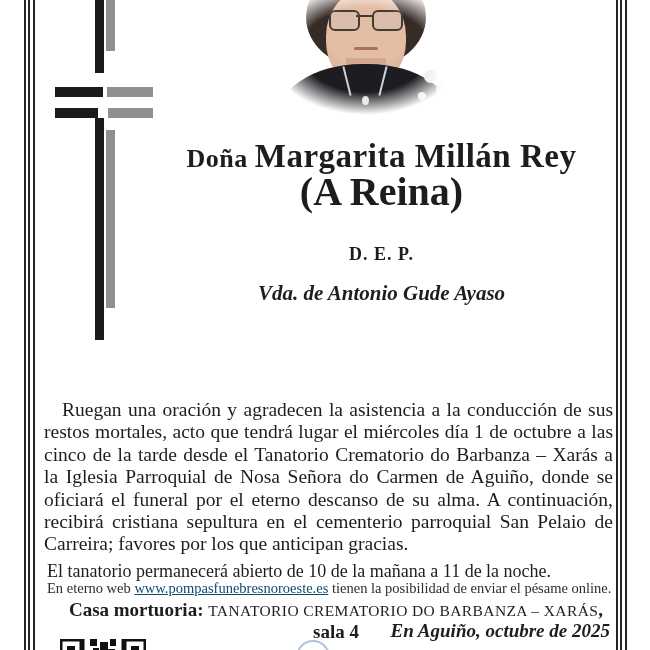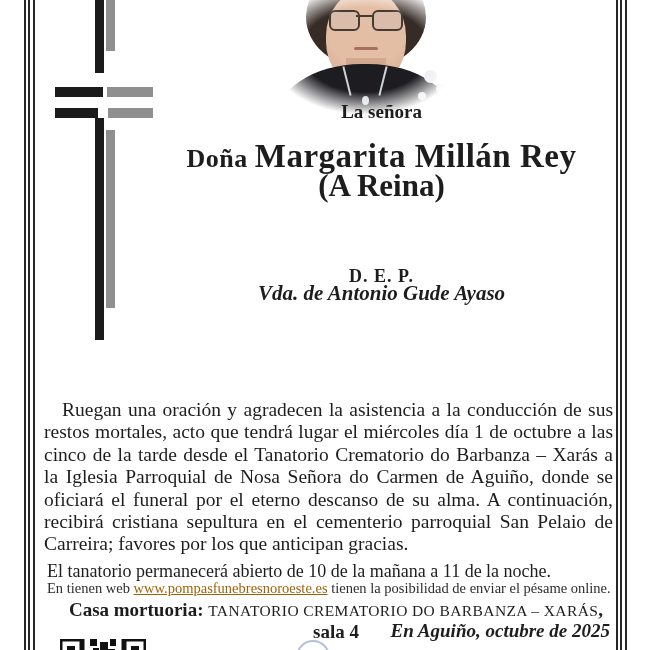--- a/index.html
+++ b/index.html
@@ -35,34 +35,34 @@
   .chain-r{left:114px;top:66px;width:2px;height:30px;background:#cdd2d8;transform:rotate(14deg);}
   .pendant{left:94px;top:96px;width:7px;height:9px;border-radius:50%;background:#d8dde2;}
   .vignette{left:-20px;top:-10px;width:235px;height:150px;
     background:radial-gradient(ellipse 52% 54% at 50% 40%,rgba(255,255,255,0) 52%,#fff 80%);}
 
   
   .hdr{position:absolute;left:145px;right:32px;text-align:center;}
   .t-pre{top:101px;font-size:19px;font-weight:700;}
   .t-name{top:126px;font-size:33px;font-weight:700;letter-spacing:.5px;line-height:60px;}
   .t-name .hono{font-size:26px;}
-  .t-alias{top:168px;font-size:31px;font-weight:700;}
+  .t-alias{top:168px;font-size:40px;font-weight:700;}
   .t-death1{top:206px;font-size:21px;}
   .t-death2{top:232px;font-size:21px;}
-  .t-dep{top:266px;font-size:18px;font-weight:700;letter-spacing:1px;font-family:Liberation Serif, serif;}
+  .t-dep{top:244px;font-size:18px;font-weight:700;letter-spacing:1px;font-family:Liberation Serif, serif;}
   .t-widow{top:281px;font-size:21px;font-weight:700;font-style:italic;}
 
   .family{position:absolute;left:160px;right:36px;top:306px;
     font-size:20px;font-weight:700;font-style:italic;line-height:21.6px;
     text-align:justify;text-indent:32px;}
   .announce{position:absolute;left:44px;right:37px;top:399px;
     font-size:19.5px;line-height:22.4px;text-align:justify;text-indent:18px;}
   .rb{font-weight:400;}
   .ru{text-decoration:underline;}
-  .rlink{color:#a16207;}
+  .rlink{color:#0c4a6e;}
 
   .hours{position:absolute;left:47px;right:37px;top:561px;font-size:18px;font-weight:400;}
   .webline{position:absolute;left:47px;right:37px;top:580px;font-size:14.5px;color:#2c2c2c;}
   .mortuary{position:absolute;left:60px;right:38px;top:599px;text-align:center;font-size:19px;}
   .mortuary .label{font-weight:700;}
   .mortuary .venue{font-size:15.5px;letter-spacing:.4px;}
   .mortuary .room{font-weight:700;}
   .dateline{position:absolute;right:40px;top:620px;font-size:19px;font-weight:700;font-style:italic;margin-left:40px;}
 
   
@@ -100,31 +100,30 @@
     <div class="shoulders"></div>
     <div class="flower1"></div>
     <div class="flower2"></div>
     <div class="flower3"></div>
     <div class="chain-l"></div>
     <div class="chain-r"></div>
     <div class="pendant"></div>
     <div class="vignette"></div>
   </div>
 
-  <div class="hdr t-pre">La señora</div>
   <div class="hdr t-name"><span class="hono">Doña </span><span>Margarita Millán Rey</span></div>
   <div class="hdr t-alias">(A Reina)</div>
   <div class="hdr t-dep">D. E. P.</div>
   <div class="hdr t-widow">Vda. de Antonio Gude Ayaso</div>
 
 
   <div class="announce"><span>Ruegan una oración y agradecen la asistencia a la conducción de sus restos mortales, acto que tendrá lugar el </span><span class="rb">miércoles</span><span> día </span><span class="rb">1</span><span> de </span><span class="rb">octubre</span><span> a las </span><span class="rb">cinco</span><span> de la </span><span class="rb">tarde</span><span> desde el </span><span class="rb">Tanatorio Crematorio do Barbanza – Xarás</span><span> a la </span><span class="rb">Iglesia Parroquial de Nosa Señora do Carmen de Aguiño,</span><span> donde se oficiará el </span><span class="rb">funeral</span><span> por el eterno descanso de su alma. A continuación, recibirá cristiana sepultura en el </span><span class="rb">cementerio parroquial San Pelaio de Carreira</span><span>; favores por los que anticipan gracias.</span></div>
 
   <div class="hours">El tanatorio permanecerá abierto de 10 de la mañana a 11 de la noche.</div>
-  <div class="webline"><span>En tienen web </span><span class="ru rlink">www.pompasfunebresnoroeste.es</span><span> tienen la posibilidad de enviar el pésame online.</span></div>
+  <div class="webline"><span>En eterno web </span><span class="ru rlink">www.pompasfunebresnoroeste.es</span><span> tienen la posibilidad de enviar el pésame online.</span></div>
 
   <div class="mortuary">
     <span class="label">Casa mortuoria: </span><span class="venue">TANATORIO CREMATORIO DO BARBANZA – XARÁS</span><span class="room">, sala 4</span>
   </div>
   <div class="dateline">En Aguiño, octubre de 2025</div>
 
   <svg class="qr" viewBox="0 0 86 86">
     <rect x="0" y="0" width="22" height="22" fill="none" stroke="#111" stroke-width="5"></rect>
     <rect x="7" y="7" width="8" height="8" fill="#111"></rect>
     <rect x="64" y="0" width="22" height="22" fill="none" stroke="#111" stroke-width="5"></rect>

